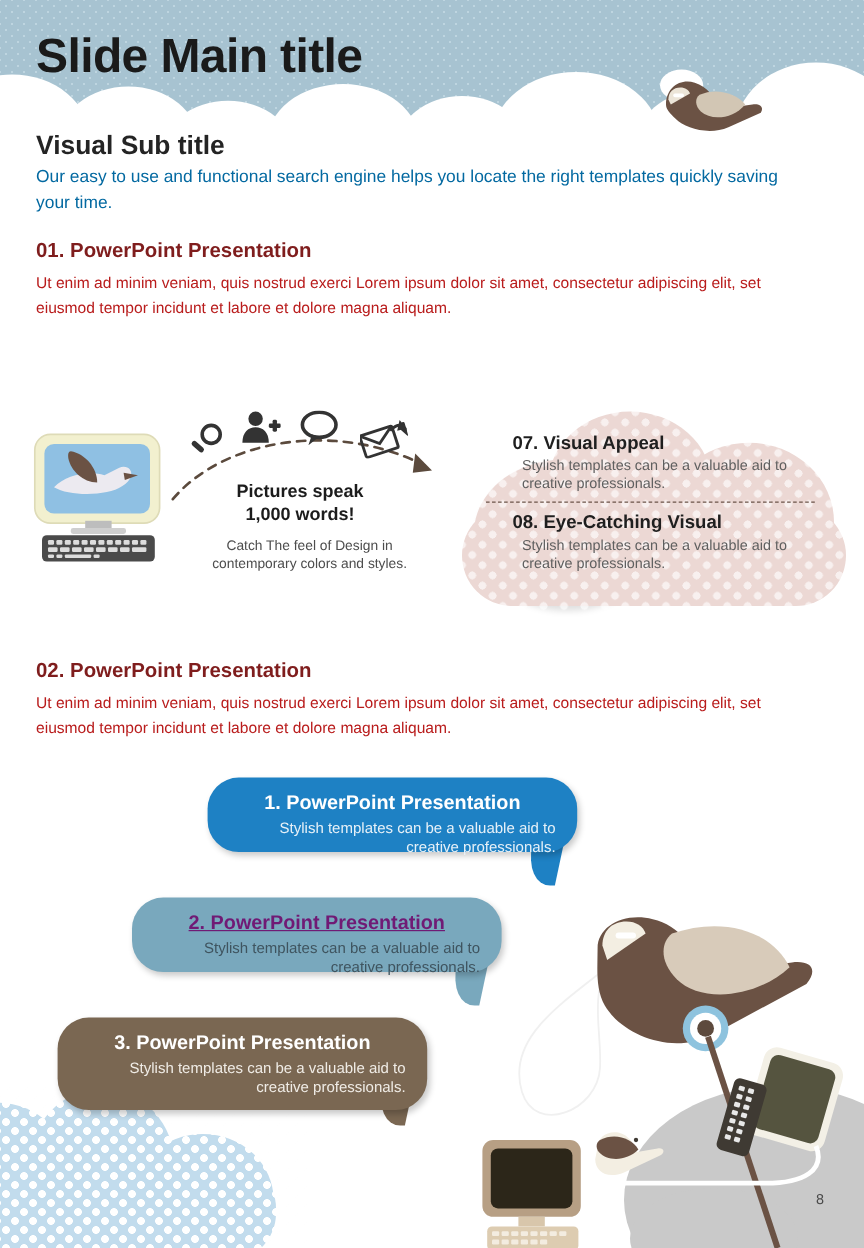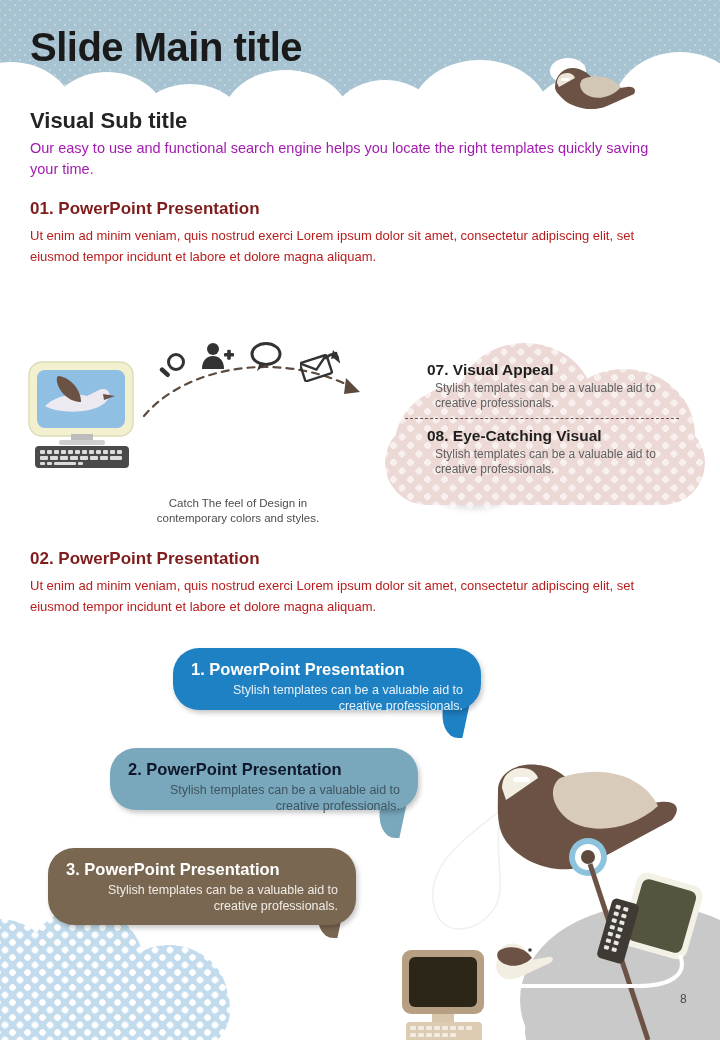--- a/index.html
+++ b/index.html
@@ -63,21 +63,21 @@
     font-weight: bold;
     color: #242424;
     z-index: 40;
   }
   .sub-desc {
     position: absolute;
     left: 30px; top: 138px;
     width: 640px;
     font-size: 14.5px;
     line-height: 21px;
-    color: #a21caf;
+    color: #0369a1;
     z-index: 40;
   }
   .sec-title {
     position: absolute;
     left: 30px;
     font-size: 17px;
     font-weight: bold;
     color: #7f1d1d;
   }
   .sec-desc {
@@ -103,27 +103,26 @@
     left: 165px; top: 80px;
     width: 170px;
     text-align: center;
     font-size: 15px;
     font-weight: bold;
     color: #1c1c1c;
     line-height: 19px;
   }
   .catch {
     position: absolute;
-    left: 138px; top: 128px;
+    left: 158px; top: 128px;
     width: 200px;
     text-align: center;
     font-size: 11.5px;
     color: #4d4d4d;
     line-height: 15px;
-    margin-top: 48px;
   }
 
   
   .pinkcloud { position: absolute; left: 385px; top: 15px; width: 330px; height: 175px; }
   .pc-body {
     position: absolute;
     background: #ecd8d4;
     border-radius: 50%;
   }
   .pinkdots {
@@ -159,39 +158,40 @@
     position: absolute;
     border-radius: 26px;
     box-sizing: border-box;
     padding: 12px 18px 12px 18px;
     box-shadow: 2px 3px 5px rgba(0,0,0,0.22);
   }
   .bubble h4 {
     margin: 0 0 3px 0;
     font-size: 16.5px;
     font-weight: bold;
+    text-align: center;
   }
   .bubble p {
     margin: 0;
     font-size: 12.5px;
     line-height: 16px;
     text-align: right;
   }
   .tail {
     position: absolute;
     width: 26px; height: 34px;
     border-bottom-left-radius: 26px 40px;
   }
   #bub1 { left: 173px; top: 648px; width: 308px; height: 62px; background: #1e81c4; }
   #bub1 h4 { color: #ffffff; }
   #bub1 p  { color: #e7f1f8; }
   #tail1 { left: 440px; top: 704px; background: #1e81c4; transform: skewX(-12deg); }
 
   #bub2 { left: 110px; top: 748px; width: 308px; height: 62px; background: #79a8bd; }
-  #bub2 h4 { color: #0f172a; }
+  #bub2 h4 { color: #701a75; text-decoration: underline; }
   #bub2 p  { color: #3f545f; }
   #tail2 { left: 377px; top: 804px; background: #79a8bd; transform: skewX(-12deg); }
 
   #bub3 { left: 48px; top: 848px; width: 308px; height: 77px; background: #7a6752; }
   #bub3 h4 { color: #ffffff; }
   #bub3 p  { color: #f0ece6; }
   #tail3 { left: 315px; top: 904px; background: #7a6752; transform: skewX(-12deg); }
 
   
   .botcloud { position: absolute; left: -40px; top: 905px; width: 300px; height: 140px; }
@@ -315,20 +315,24 @@
 
     <svg style="position:absolute; left:300px; top:28px; width:40px; height:34px;" viewBox="0 0 40 34">
       <g transform="rotate(-18 18 20)">
         <rect x="2" y="10" width="28" height="19" rx="1.5" fill="none" stroke="#333" stroke-width="2.4"></rect>
         <path d="M2 10 L16 21 L30 10" fill="none" stroke="#333" stroke-width="2.4"></path>
       </g>
       <path d="M26 10 C32 4 38 6 38 12 L34.5 9 L38 12 L36 5" fill="none" stroke="#333" stroke-width="2.6" stroke-linecap="round"></path>
       <path d="M33 2 L39 9 L31 11 Z" fill="#333"></path>
     </svg>
 
+    <div class="picspeak">
+      <div>Pictures speak</div>
+      <div>1,000 words!</div>
+    </div>
     <div class="catch">Catch The feel of Design in contemporary colors and styles.</div>
 
     <div class="pinkcloud">
       <div class="pc-body" style="left:10px;  top:48px;  width:150px; height:122px; box-shadow:3px 4px 6px rgba(0,0,0,0.13);"></div>
       <div class="pc-body" style="left:72px;  top:8px;   width:136px; height:120px;"></div>
       <div class="pc-body" style="left:168px; top:34px;  width:142px; height:132px;"></div>
       <div class="pc-body" style="left:0px;   top:86px;  width:320px; height:84px; border-radius:42px;"></div>
       <div class="pc-body" style="left:24px;  top:60px;  width:270px; height:100px; border-radius:50px;"></div>
       <div class="pinkdots"></div>
 

